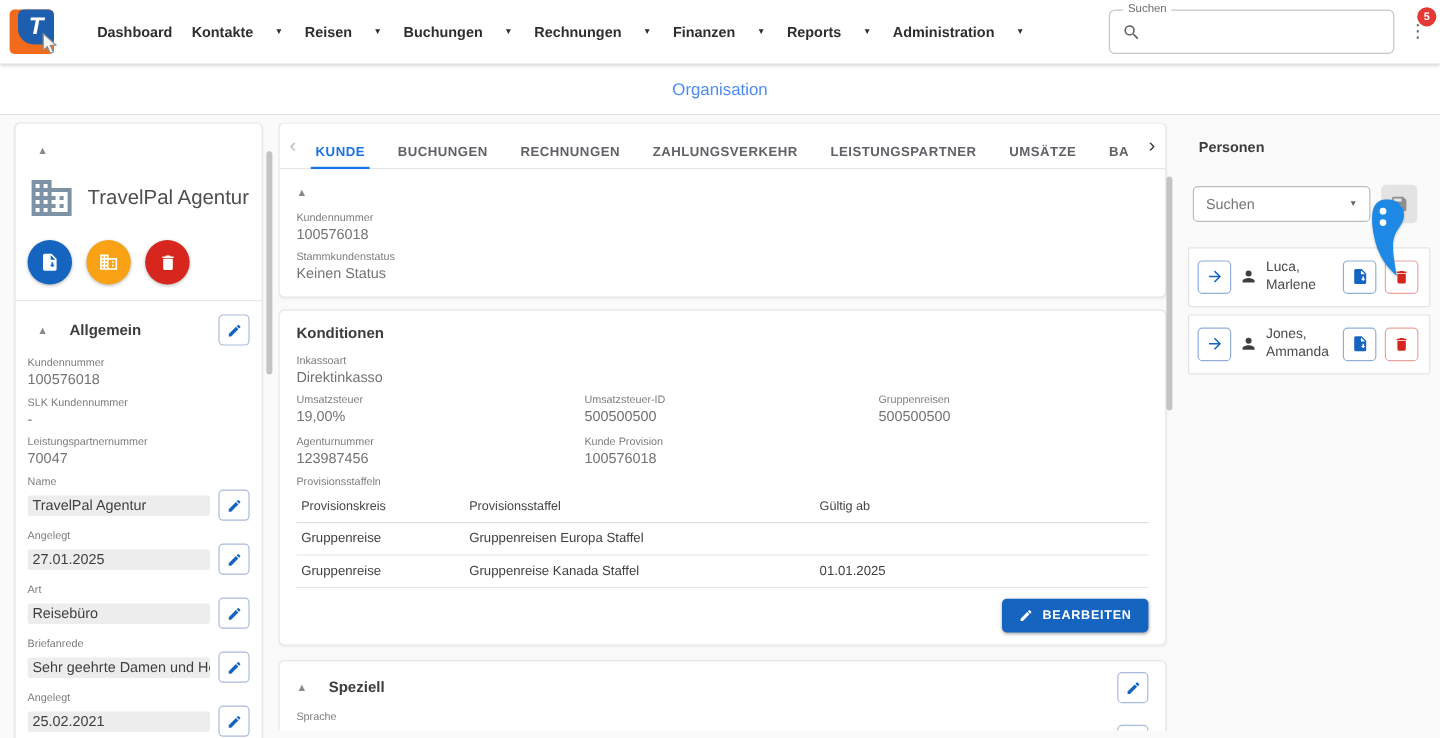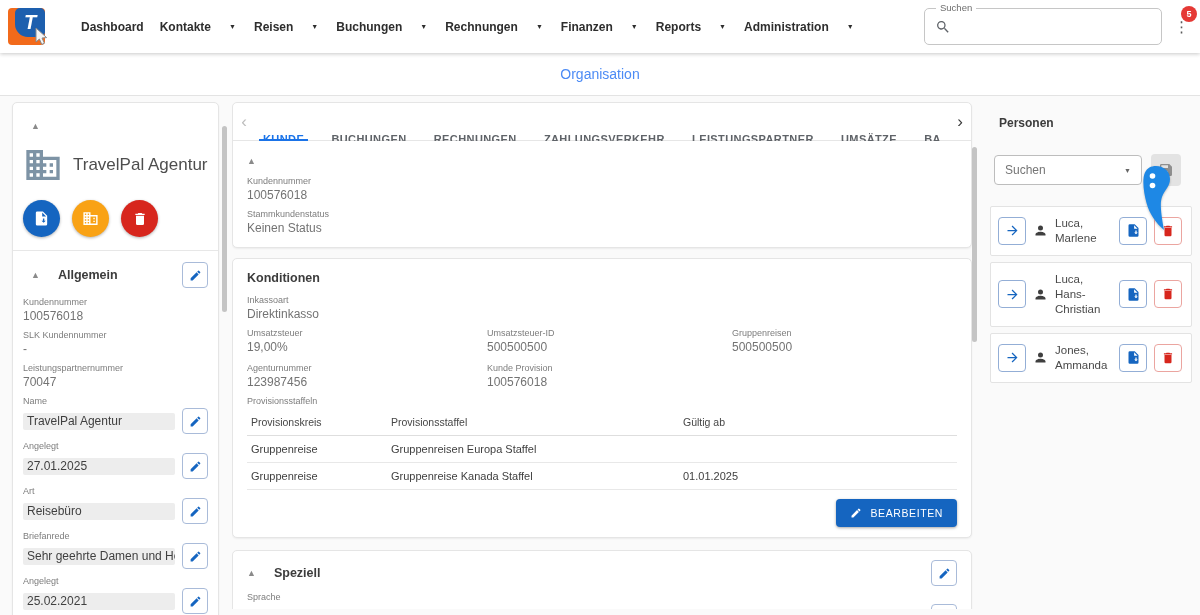--- a/index.html
+++ b/index.html
@@ -61,37 +61,37 @@
          display:flex; align-items:center; padding:0 4px; overflow:hidden; white-space:nowrap; }
   .f-row .pencil-btn { margin-left:7px; }
 
   
   .main-col { position:absolute; left:232px; top:6px; width:746px; height:507px; overflow:hidden; }
   .main-col .card { width:740px; }
   .tabbar { display:flex; align-items:center; height:38px; border-bottom:1px solid #e6e6e6; }
   .tab-chevron { width:22px; text-align:center; font-size:17px; line-height:38px; cursor:pointer; }
   .chev-left { color:#bdbdbd; } .chev-right { color:#3c3c3c; }
   .tabs { flex:1; display:flex; justify-content:space-between; overflow:hidden; }
-  .tab { position:relative; padding:16px 8px; height:38px; line-height:40px; font-size:11px; font-weight:bold;
+  .tab { position:relative; padding:4px 8px; height:38px; line-height:40px; font-size:11px; font-weight:bold;
          color:#5f6368; letter-spacing:.4px; white-space:nowrap; cursor:pointer; }
   .tab.active { color:#1a73e8; }
   .tab.active::after { content:""; position:absolute; left:4px; right:4px; bottom:0; height:2px; background:#1a73e8; }
 
   .sectionA { padding:9px 14px 12px 14px; }
   .sectionA .f, .kond .f { padding:0; }
   .kard-title { font-size:12.5px; font-weight:bold; color:#3c3c3c; margin-bottom:10px; }
   .kond { margin-top:10px; padding:12px 14px 10px 14px; }
   .grid3 { display:grid; grid-template-columns:240px 245px 1fr; row-gap:2px; }
   .ktable { width:100%; border-collapse:collapse; font-size:11px; color:#3f3f3f; margin-top:3px; }
   .ktable th { text-align:left; font-weight:normal; font-size:10.5px; color:#464646; padding:7px 4px; border-bottom:1px solid #dedede; }
   .ktable td { padding:7px 4px; border-bottom:1px solid #e8e8e8; }
   .col1 { width:140px; } .col2 { width:292px; }
   .btn-row { display:flex; justify-content:flex-end; margin-top:9px; }
   .primary-btn { background:#1565c0; color:#fff; border:none; border-radius:4px; font-family:inherit;
-                 font-size:10.5px; font-weight:normal; letter-spacing:.6px; padding:8px 14px;
+                 font-size:10.5px; font-weight:bold; letter-spacing:.6px; padding:8px 14px;
                  display:flex; align-items:center; gap:8px; box-shadow:0 1px 3px rgba(0,0,0,.35); cursor:pointer; }
 
   .speziell { margin-top:12px; padding:9px 14px 12px 14px; }
   .spz-head { display:flex; align-items:center; margin-bottom:6px; }
   .wide-f { margin-bottom:5px; }
   .wide-f .f-label { font-size:9px; }
   .select-arrow { font-size:7px; color:#666; }
 
   
   .right-col { position:absolute; left:985px; top:6px; width:212px; height:513px; }
@@ -414,41 +414,20 @@
               <path fill="#1565c0" d="M14 2H6a2 2 0 0 0-2 2v16a2 2 0 0 0 2 2h12a2 2 0 0 0 2-2V8l-6-6zm-1 7V3.5L18.5 9H13zm3 9-3-3h2v-3h2v3h2l-3 3z"></path>
             </svg>
         </button>
         <button class="icon-btn-sm red-border">
           <svg width="14" height="14" viewBox="0 0 24 24">
               <path fill="#d7261d" d="M6 19a2 2 0 0 0 2 2h8a2 2 0 0 0 2-2V7H6v12zM19 4h-3.5l-1-1h-5l-1 1H5v2h14V4z"></path>
             </svg>
         </button>
       </div>
 
-      <div class="p-row">
-        <button class="icon-btn-sm blue-border">
-          <svg width="15" height="15" viewBox="0 0 24 24">
-              <path fill="#1565c0" d="M12 4l-1.41 1.41L16.17 11H4v2h12.17l-5.58 5.59L12 20l8-8z"></path>
-            </svg>
-        </button>
-        <svg width="15" height="15" viewBox="0 0 24 24">
-            <path fill="#3f3f3f" d="M12 12a4 4 0 1 0-4-4 4 4 0 0 0 4 4zm0 2c-2.67 0-8 1.34-8 4v2h16v-2c0-2.66-5.33-4-8-4z"></path>
-          </svg>
-        <span class="p-name">Luca, Hans-Christian</span>
-        <button class="icon-btn-sm blue-border">
-          <svg width="15" height="15" viewBox="0 0 24 24">
-              <path fill="#1565c0" d="M14 2H6a2 2 0 0 0-2 2v16a2 2 0 0 0 2 2h12a2 2 0 0 0 2-2V8l-6-6zm-1 7V3.5L18.5 9H13zm3 9-3-3h2v-3h2v3h2l-3 3z"></path>
-            </svg>
-        </button>
-        <button class="icon-btn-sm red-border">
-          <svg width="14" height="14" viewBox="0 0 24 24">
-              <path fill="#d7261d" d="M6 19a2 2 0 0 0 2 2h8a2 2 0 0 0 2-2V7H6v12zM19 4h-3.5l-1-1h-5l-1 1H5v2h14V4z"></path>
-            </svg>
-        </button>
-      </div>
 
       <div class="p-row">
         <button class="icon-btn-sm blue-border">
           <svg width="15" height="15" viewBox="0 0 24 24">
               <path fill="#1565c0" d="M12 4l-1.41 1.41L16.17 11H4v2h12.17l-5.58 5.59L12 20l8-8z"></path>
             </svg>
         </button>
         <svg width="15" height="15" viewBox="0 0 24 24">
             <path fill="#3f3f3f" d="M12 12a4 4 0 1 0-4-4 4 4 0 0 0 4 4zm0 2c-2.67 0-8 1.34-8 4v2h16v-2c0-2.66-5.33-4-8-4z"></path>
           </svg>

